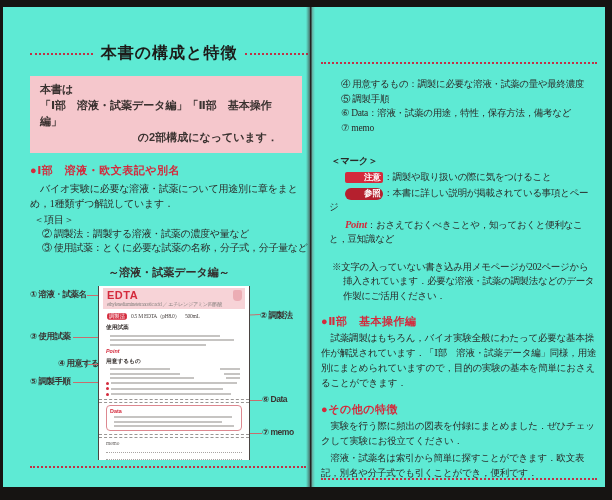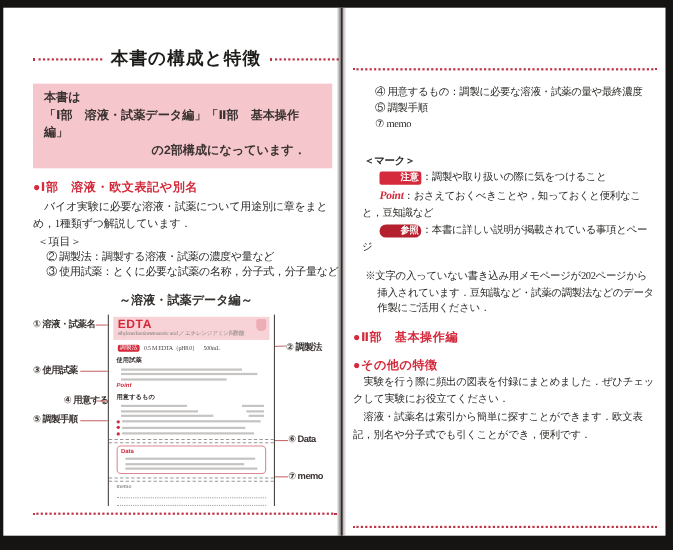--- a/index.html
+++ b/index.html
@@ -1,18 +1,18 @@
 <!DOCTYPE html>
 <html><head>
 <meta charset="utf-8">
 <style>
   html,body{margin:0;padding:0;background:#111;}
   .stage{position:relative;width:612px;height:500px;background:#161412;overflow:hidden;
          font-family:"Liberation Serif","DejaVu Serif",serif;color:#2a2a28;}
-  .spread{position:absolute;left:3px;top:7px;right:7px;bottom:13px;background:#ffffff;}
+  .spread{position:absolute;left:3px;top:7px;right:7px;bottom:13px;background:#5eead4;}
   .gutter{position:absolute;left:303px;top:0;bottom:0;width:9px;
           background:linear-gradient(to right,rgba(0,0,0,0) 0%,rgba(60,50,50,.55) 38%,#1c1414 52%,rgba(110,95,95,.4) 70%,rgba(0,0,0,0) 100%);}
   .dotted{border-top:2px dotted #c03246;height:0;}
   
   .page-left{position:absolute;left:27px;top:36px;width:278px;}
   .title-row{display:flex;align-items:center;gap:8px;}
   .title-row .dotted{flex:1;}
   .page-title{font-family:"Liberation Sans","DejaVu Sans",sans-serif;font-weight:bold;
               font-size:16px;letter-spacing:1px;color:#1c1c1a;white-space:nowrap;}
   .intro-box{margin:12px 6px 0 0;background:#f5c7cc;padding:6px 10px 7px 10px;
@@ -188,38 +188,40 @@
     <div class="page-bottom-left dotted"></div>
 
     <div class="gutter"></div>
 
     <div class="page-right">
       <div class="dotted dotted-top"></div>
 
       <div class="cont-list">
         <div>④ 用意するもの：調製に必要な溶液・試薬の量や最終濃度</div>
         <div>⑤ 調製手順</div>
+        <div>⑥ Data：溶液・試薬の用途，特性，保存方法，備考など</div>
         <div>⑦ memo</div>
       </div>
 
       <div class="marks-label">＜マーク＞</div>
 
       <div class="mark-row">
         <span class="badge">注意</span><span>：調製や取り扱いの際に気をつけること</span>
       </div>
       <div class="mark-row">
+        <span class="badge oval">参照</span><span>：本書に詳しい説明が掲載されている事項とページ</span>
+      </div>
+      <div class="mark-row">
         <span class="point-logo">Point</span><span>：おさえておくべきことや，知っておくと便利なこと，豆知識など</span>
       </div>
-      <div class="mark-row">
-        <span class="badge oval">参照</span><span>：本書に詳しい説明が掲載されている事項とページ</span>
-      </div>
-
-      <div class="note">※文字の入っていない書き込み用メモページが202ページから挿入されています．豆知識など・試薬の調製法などのデータ作製にご活用ください．</div>
+
+      <div class="note">※文字の入っていない書き込み用メモページが202ページから挿入されています．必要な溶液・試薬の調製法などのデータ作製にご活用ください．</div>
 
       <div class="sec-head">●Ⅱ部　基本操作編</div>
+      <div class="para">試薬調製はもちろん，バイオ実験全般にわたって必要な基本操作が解説されています．「Ⅰ部　溶液・試薬データ編」同様，用途別にまとめられていますので，目的の実験の基本を簡単におさえることができます．</div>
 
       <div class="sec-head">●その他の特徴</div>
       <div class="para">実験を行う際に頻出の図表を付録にまとめました．ぜひチェックして実験にお役立てください．</div>
       <div class="para">溶液・試薬名は索引から簡単に探すことができます．欧文表記，別名や分子式でも引くことができ，便利です．</div>
     </div>
 
     <div class="page-bottom-right dotted"></div>
 
   </div>
 </div>

